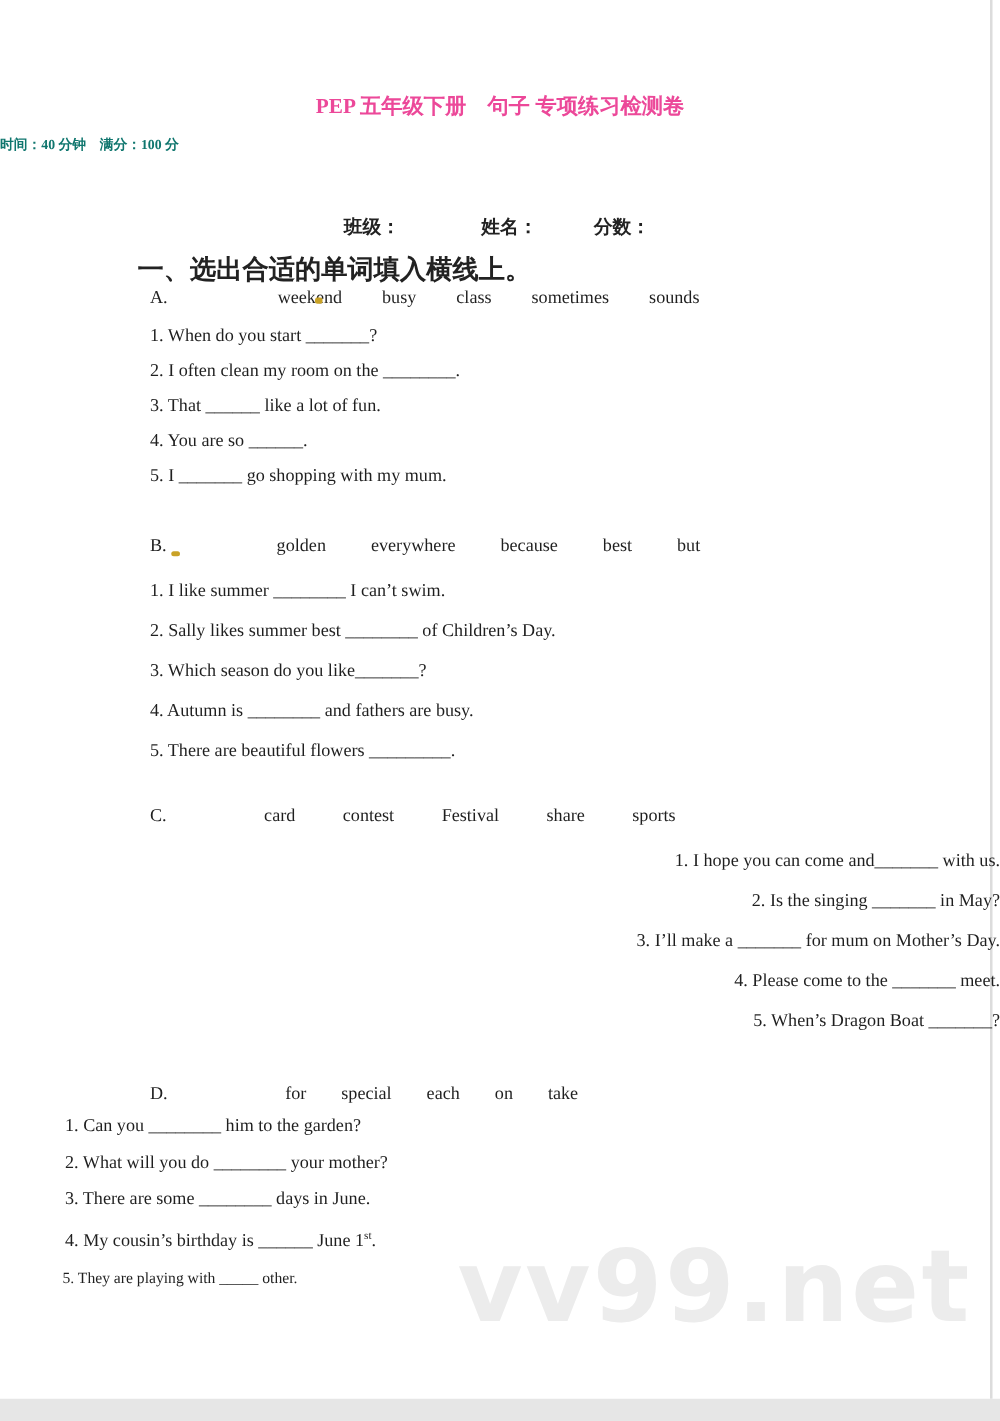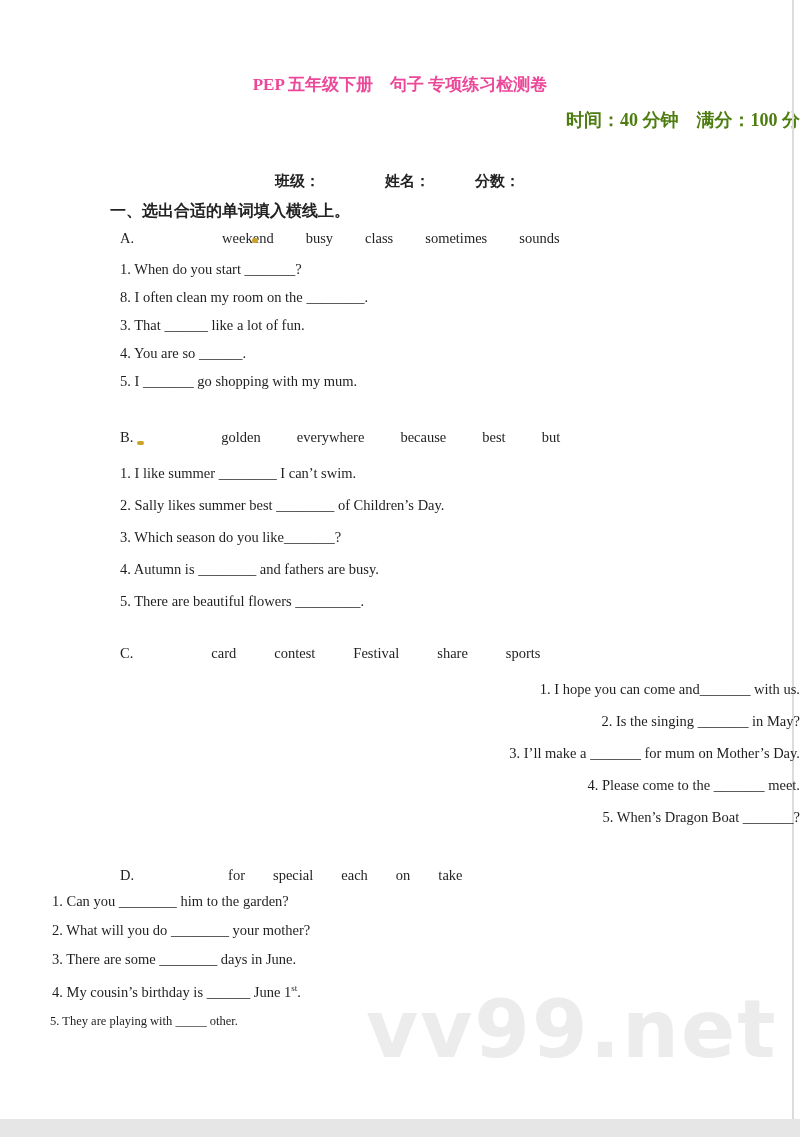--- a/index.html
+++ b/index.html
@@ -11,33 +11,33 @@
     font-family:"Liberation Serif",serif;
     color:#1f1f1f;
   }
   .doc-title{
     position:absolute;top:73px;left:0;right:0;
     text-align:center;
     font-size:17px;font-weight:bold;color:#ec4899;
   }
   .doc-subtitle{
     position:absolute;top:108px;left:0;right:0;
-    text-align:right;
-    font-size:18px;font-weight:bold;color:#4d7c0f;
+    text-align:left;
+    font-size:11px;font-weight:bold;color:#0f766e;
   }
   .fields{
     position:absolute;top:172px;left:275px;
     display:flex;
     font-size:15px;font-weight:bold;color:#222;
   }
   .fields .field-class{margin-right:65px;}
   .fields .field-name{margin-right:45px;}
   .sec-heading{
     position:absolute;top:201px;left:110px;
-    font-size:16px;font-weight:bold;color:#222;
+    font-size:21px;font-weight:bold;color:#222;
   }
   .group{position:absolute;left:0;right:0;z-index:1;}
   .g0{top:229px;}
   .g1{top:428px;}
   .g2{top:644px;}
   .g3{top:866px;}
   .word-row{
     position:relative;
     display:flex;
     padding-left:120px;
@@ -111,21 +111,21 @@
       <span class="glabel">A.</span>
       <span class="word">weekend</span>
       <span class="word">busy</span>
       <span class="word">class</span>
       <span class="word">sometimes</span>
       <span class="word">sounds</span>
       <span class="dot-marker dot-a"></span>
     </div>
     <div class="items">
       <div class="item">1. When do you start _______?</div>
-      <div class="item">8. I often clean my room on the ________.</div>
+      <div class="item">2. I often clean my room on the ________.</div>
       <div class="item">3. That ______ like a lot of fun.</div>
       <div class="item">4. You are so ______.</div>
       <div class="item">5. I _______ go shopping with my mum.</div>
     </div>
   </div>
 
   <div class="group g1">
     <div class="word-row">
       <span class="glabel">B.</span>
       <span class="word">golden</span>

